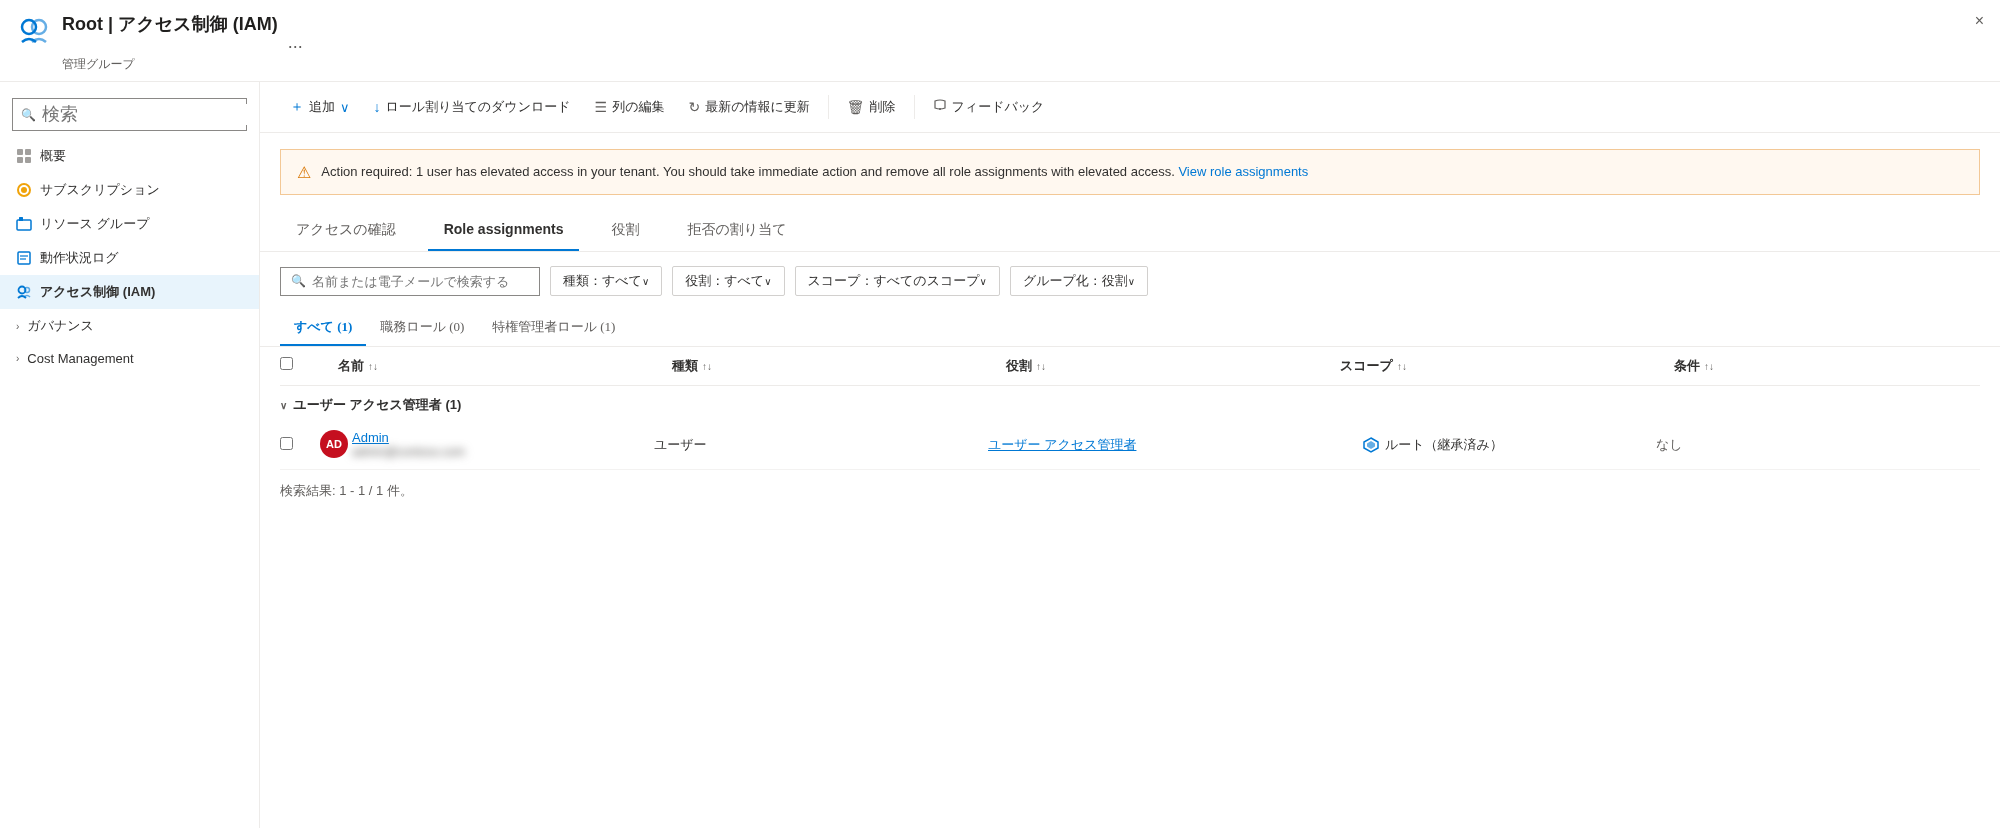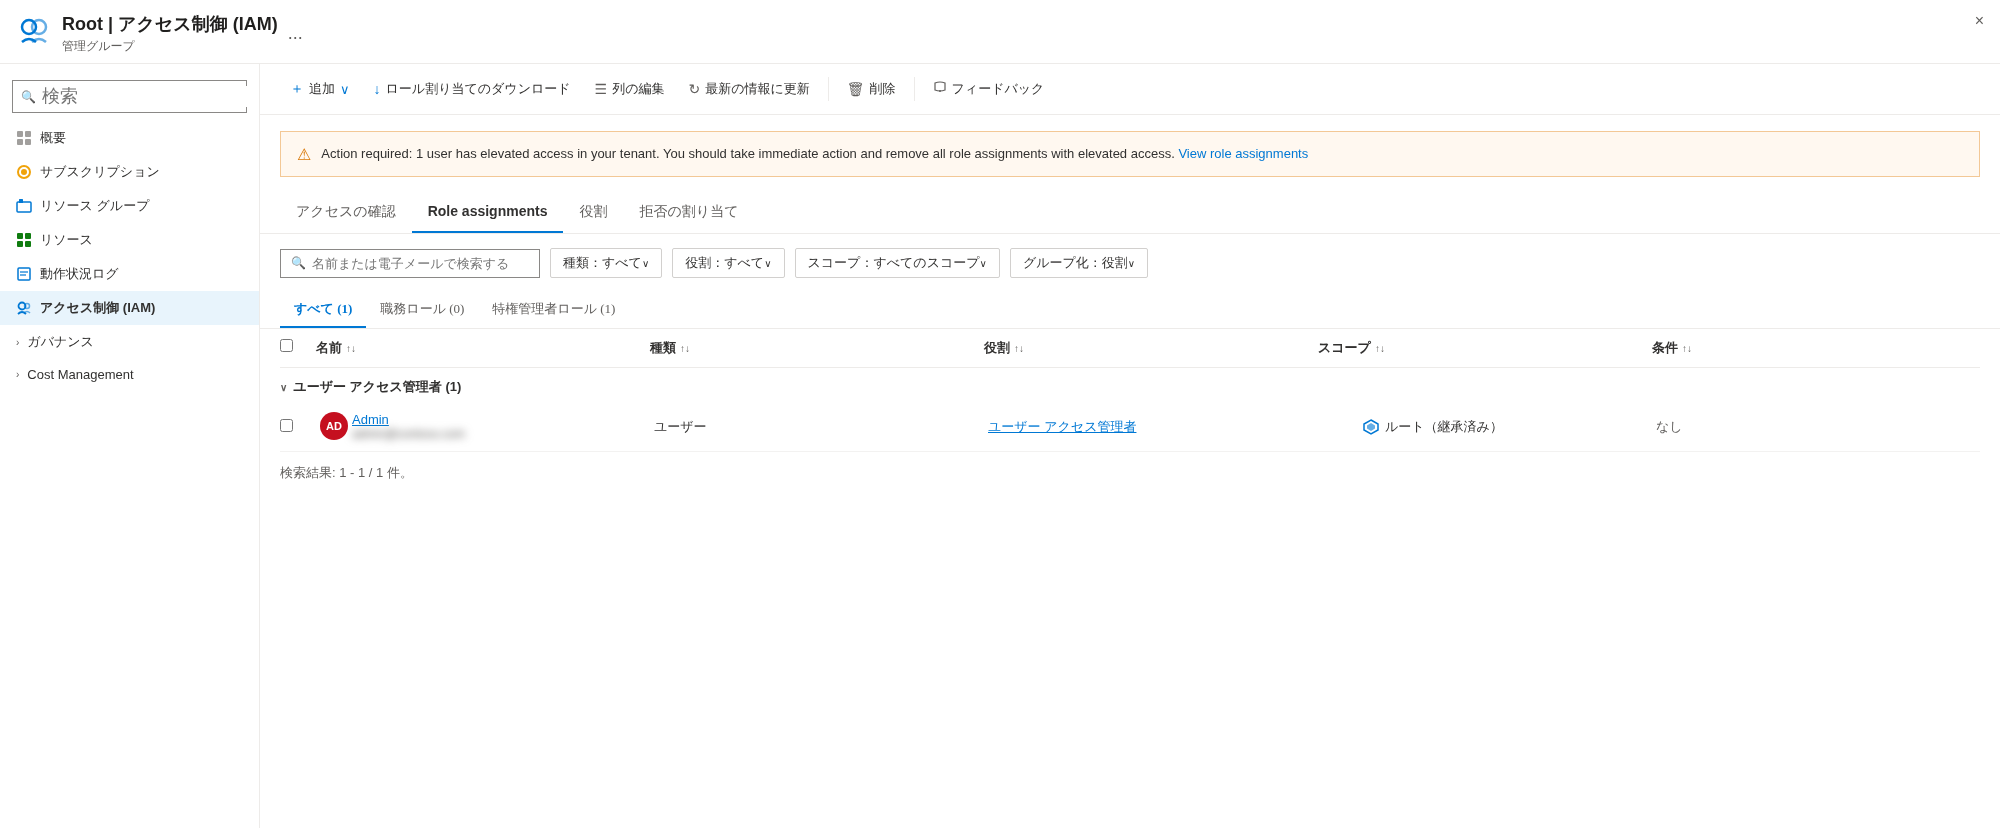--- a/index.html
+++ b/index.html
@@ -2,21 +2,21 @@
 <html><head>
   <meta charset="utf-8">
   <style>
     * { box-sizing: border-box; margin: 0; padding: 0; }
     body { font-family: 'Segoe UI', sans-serif; font-size: 13px; background: #fff; color: #323130; display: flex; flex-direction: column; height: 828px; overflow: hidden; }
 
     
     .header { display: flex; align-items: flex-start; padding: 12px 16px 8px 16px; border-bottom: 1px solid #edebe9; position: relative; }
     .header-icon { width: 36px; height: 36px; margin-right: 10px; margin-top: 2px; }
     .header-title { font-size: 18px; font-weight: 600; color: #201f1e; }
-    .header-subtitle { font-size: 12px; color: #605e5c; margin-top: 2px; }
+    .header-subtitle { font-size: 12px; color: #605e5c; margin-top: 20px; }
     .header-ellipsis { margin-left: 10px; font-size: 18px; color: #605e5c; cursor: pointer; align-self: center; }
     .close-btn { position: absolute; right: 16px; top: 12px; font-size: 16px; color: #605e5c; cursor: pointer; background: none; border: none; }
 
     
     .main-layout { display: flex; flex: 1; overflow: hidden; }
 
     
     .sidebar { width: 260px; min-width: 260px; border-right: 1px solid #edebe9; overflow-y: auto; padding: 8px 0; }
     .search-box { display: flex; align-items: center; margin: 8px 12px; border: 1px solid #8a8886; padding: 5px 8px; gap: 6px; }
     .search-box input { border: none; outline: none; font-size: 18px; flex: 1; }
@@ -38,39 +38,39 @@
     .toolbar-btn .icon-down { color: #0078d4; }
     .toolbar-btn .icon-gray { color: #605e5c; font-size: 14px; }
 
     
     .alert-banner { background: #fff8f0; border: 1px solid #f3c896; margin: 16px 20px; padding: 12px 16px; display: flex; align-items: flex-start; gap: 10px; font-size: 13px; }
     .alert-icon { color: #d97706; font-size: 16px; flex-shrink: 0; margin-top: 1px; }
     .alert-text { color: #323130; line-height: 1.5; }
     .alert-link { color: #0078d4; cursor: pointer; text-decoration: none; }
 
     
-    .tabs { display: flex; padding: 0 20px; border-bottom: 1px solid #edebe9; gap: 0; }
+    .tabs { display: flex; padding: 0 20px; border-bottom: 1px solid #edebe9; gap: 16px; }
     .tab { padding: 10px 16px; cursor: pointer; font-size: 14px; color: #605e5c; border-bottom: 2px solid transparent; white-space: nowrap; }
     .tab.active { color: #323130; font-weight: 600; border-bottom: 2px solid #0078d4; }
 
     
     .filter-row { display: flex; align-items: center; padding: 14px 20px; gap: 10px; flex-wrap: wrap; }
     .filter-search { display: flex; align-items: center; border: 1px solid #8a8886; padding: 6px 10px; gap: 6px; min-width: 260px; }
     .filter-search input { border: none; outline: none; font-size: 13px; flex: 1; }
     .filter-search .search-icon { color: #605e5c; font-size: 12px; }
     .filter-chip { display: flex; align-items: center; border: 1px solid #d2d0ce; padding: 5px 12px; font-size: 13px; cursor: pointer; background: #fff; white-space: nowrap; border-radius: 2px; }
 
     
     .sub-tabs { display: flex; padding: 0 20px; gap: 0; border-bottom: 1px solid #edebe9; }
     .sub-tab { padding: 8px 14px; cursor: pointer; font-size: 13px; color: #605e5c; border-bottom: 2px solid transparent; white-space: nowrap; font-family: Liberation Serif, serif; }
     .sub-tab.active { color: #0078d4; border-bottom: 2px solid #0078d4; font-weight: 600; }
 
     
     .table-container { padding: 0 20px; }
-    .table-header { display: grid; grid-template-columns: 30px 1fr 1fr 1fr 1fr 1fr; padding: 10px 0; border-bottom: 1px solid #edebe9; gap: 6px; }
+    .table-header { display: grid; grid-template-columns: 30px 1fr 1fr 1fr 1fr 1fr; padding: 10px 0; border-bottom: 1px solid #edebe9; gap: 28px; }
     .table-header-cell { font-size: 13px; font-weight: 600; color: #323130; display: flex; align-items: center; gap: 4px; }
     .sort-icon { color: #605e5c; font-size: 10px; }
 
     
     .group-header { display: flex; align-items: center; padding: 10px 0 6px 0; gap: 6px; font-size: 13px; font-weight: 600; color: #323130; }
     .group-chevron { font-size: 10px; color: #605e5c; }
 
     
     .table-row { display: grid; grid-template-columns: 30px 1fr 1fr 1fr 1fr 1fr; padding: 10px 0; border-bottom: 1px solid #f3f2f1; gap: 10px; align-items: center; }
 
@@ -141,31 +141,20 @@
     <div class="sidebar-item">
       <span class="item-icon">
         <svg width="16" height="16" viewBox="0 0 16 16">
             <rect x="1" y="4" width="14" height="10" fill="none" stroke="#0078d4" stroke-width="1.5" rx="1"></rect>
             <rect x="3" y="1" width="4" height="4" fill="#0078d4" rx="0.5"></rect>
           </svg>
       </span>
       <span>リソース グループ</span>
     </div>
 
-    <div class="sidebar-item">
-      <span class="item-icon">
-        <svg width="16" height="16" viewBox="0 0 16 16">
-          <rect x="1" y="1" width="6" height="6" fill="#107c10" rx="1"></rect>
-          <rect x="9" y="1" width="6" height="6" fill="#107c10" rx="1"></rect>
-          <rect x="1" y="9" width="6" height="6" fill="#107c10" rx="1"></rect>
-          <rect x="9" y="9" width="6" height="6" fill="#107c10" rx="1"></rect>
-        </svg>
-      </span>
-      <span>リソース</span>
-    </div>
 
     <div class="sidebar-item">
       <span class="item-icon">
         <svg width="16" height="16" viewBox="0 0 16 16">
             <rect x="2" y="2" width="12" height="12" fill="none" stroke="#0078d4" stroke-width="1.5" rx="1"></rect>
             <line x1="4" y1="6" x2="12" y2="6" stroke="#0078d4" stroke-width="1.2"></line>
             <line x1="4" y1="9" x2="10" y2="9" stroke="#0078d4" stroke-width="1.2"></line>
           </svg>
       </span>
       <span>動作状況ログ</span>

